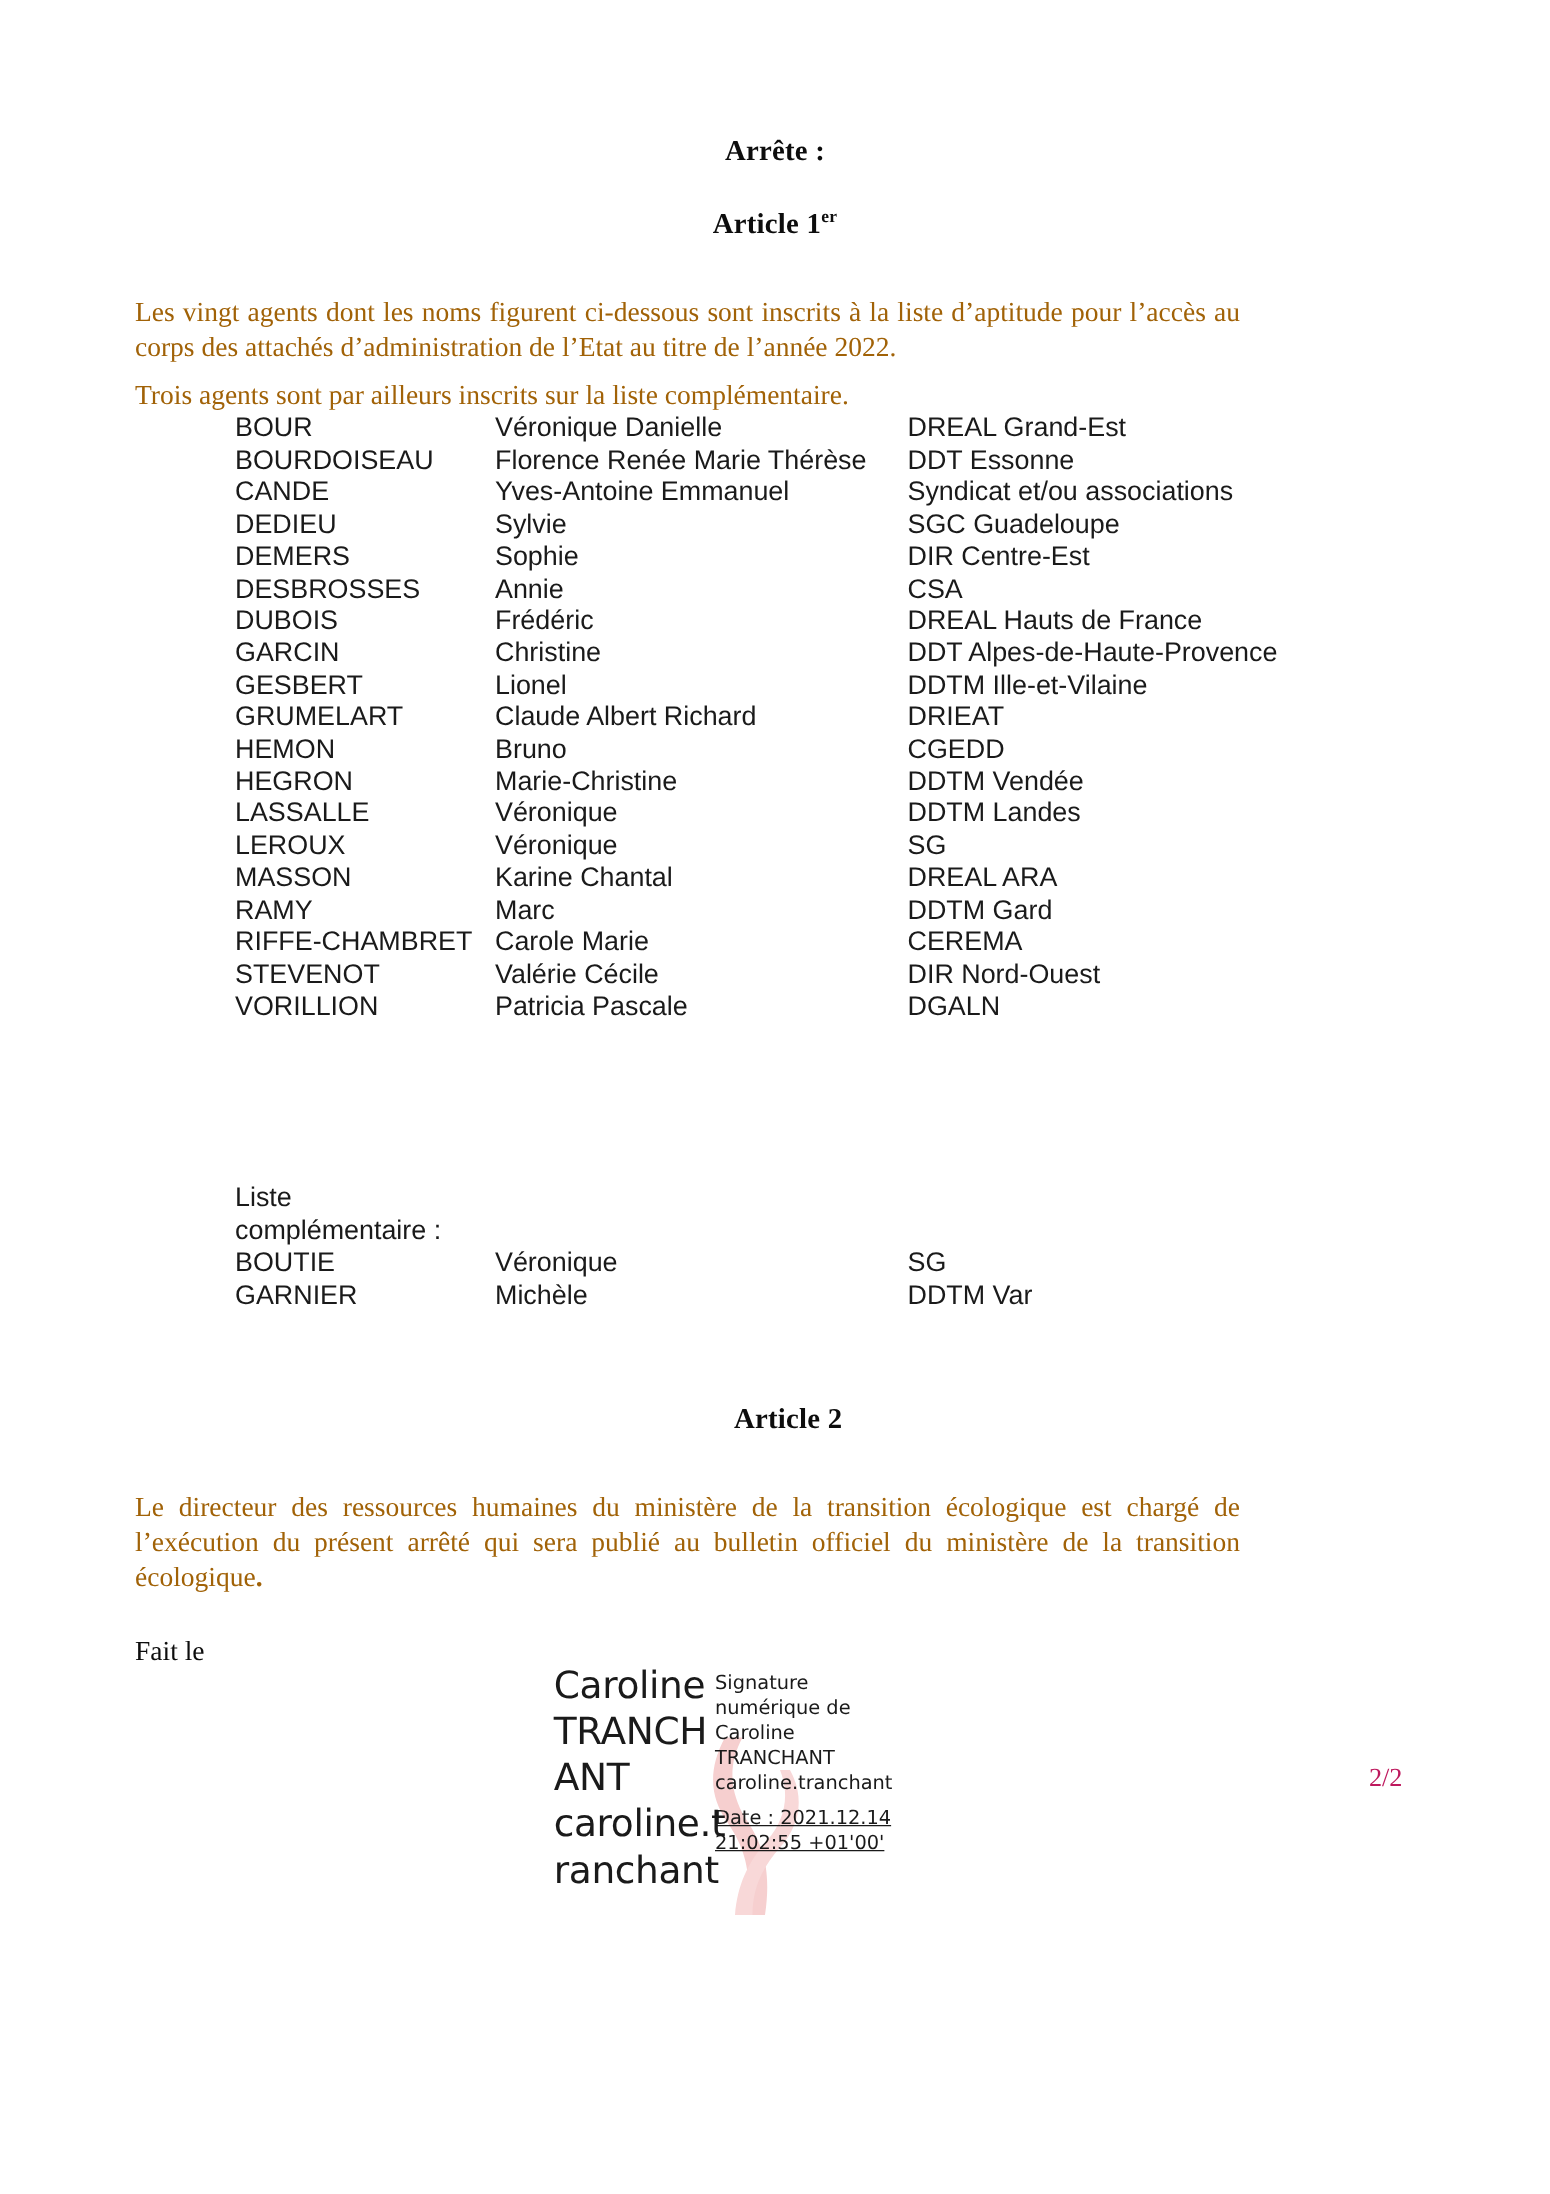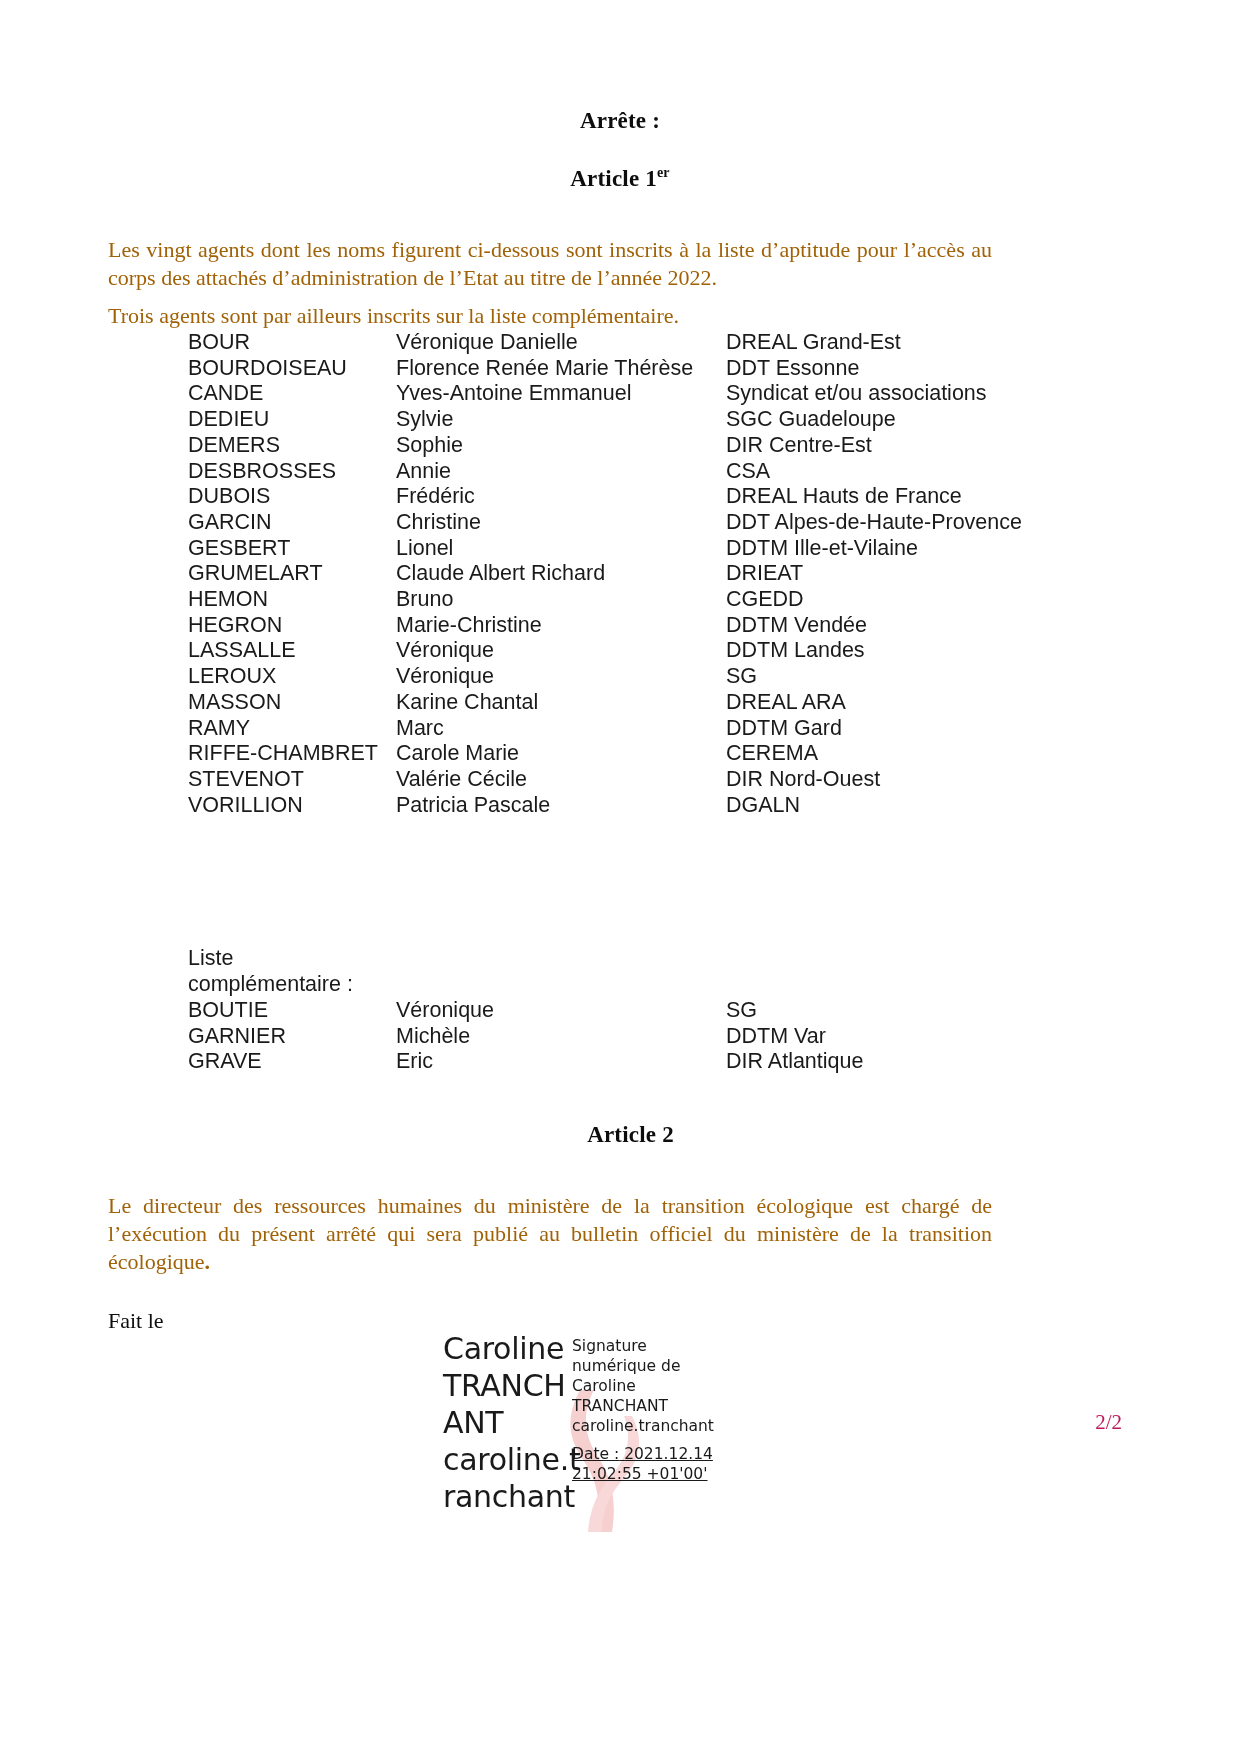--- a/index.html
+++ b/index.html
@@ -298,25 +298,20 @@
       <tr>
         <td>BOUTIE</td>
         <td>Véronique</td>
         <td>SG</td>
       </tr>
       <tr>
         <td>GARNIER</td>
         <td>Michèle</td>
         <td>DDTM Var</td>
       </tr>
-      <tr>
-        <td>GRAVE</td>
-        <td>Eric</td>
-        <td>DIR Atlantique</td>
-      </tr>
     </tbody>
   </table>
 
   <div class="heading-center" id="article2-heading">Article 2</div>
 
   <p class="para" id="article2-para"><span>Le directeur des ressources humaines du ministère de la transition écologique est chargé de l’exécution du présent arrêté qui sera publié au bulletin officiel du ministère de la transition écologique</span><span class="bold-tail">.</span></p>
 
   <div id="fait-le">Fait le</div>
 
   <svg id="signature-seal" viewBox="0 0 160 150" xmlns="http://www.w3.org/2000/svg">

